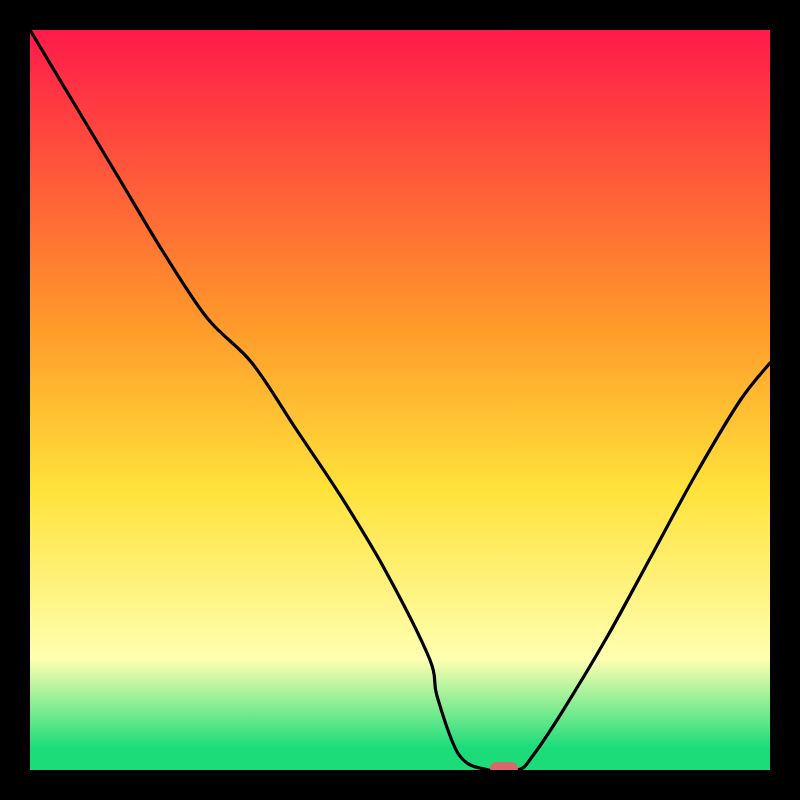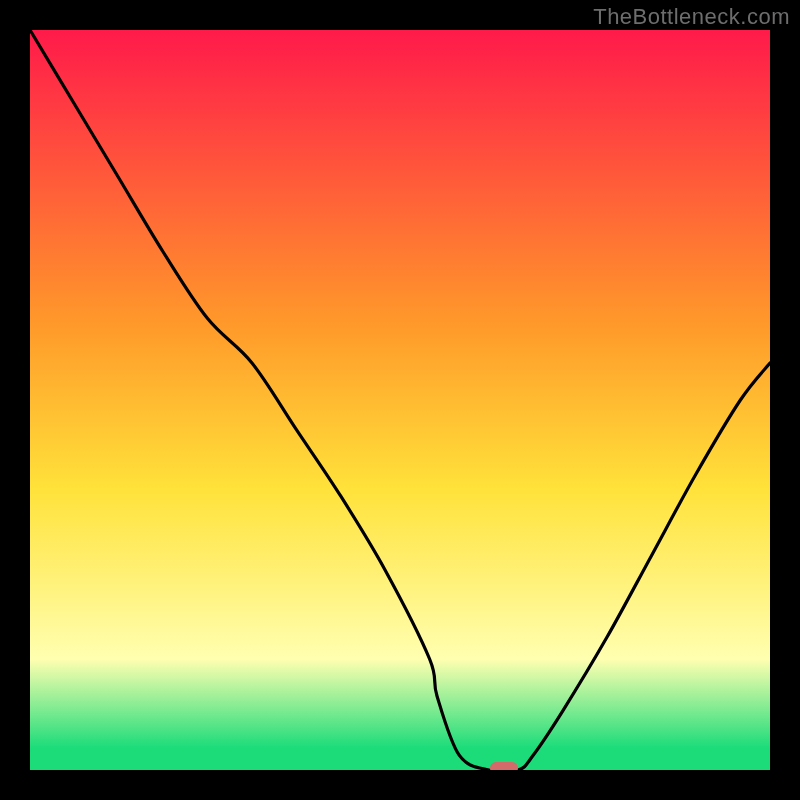--- a/index.html
+++ b/index.html
@@ -67,21 +67,20 @@
   .frame .top    { left:0; top:0; right:0; height:30px; }
   .frame .bottom { left:0; bottom:0; right:0; height:30px; }
   .frame .left   { left:0; top:0; bottom:0; width:30px; }
   .frame .right  { right:0; top:0; bottom:0; width:30px; }
 </style>
 </head>
 <body>
 
 <div class="stage">
 
-  <div class="watermark">TheBottleneck.com</div>
 
   <div class="plot-area">
 
     <svg class="bg-svg" viewBox="0 0 740 740" preserveAspectRatio="none">
       <defs>
         <linearGradient id="bgGrad" x1="0" y1="0" x2="0" y2="1">
             <stop offset="0%" stop-color="#ff1a4a"></stop>
             <stop offset="40%" stop-color="#ff9a2a"></stop>
             <stop offset="62%" stop-color="#ffe23a"></stop>
             <stop offset="85%" stop-color="#ffffb0"></stop>

